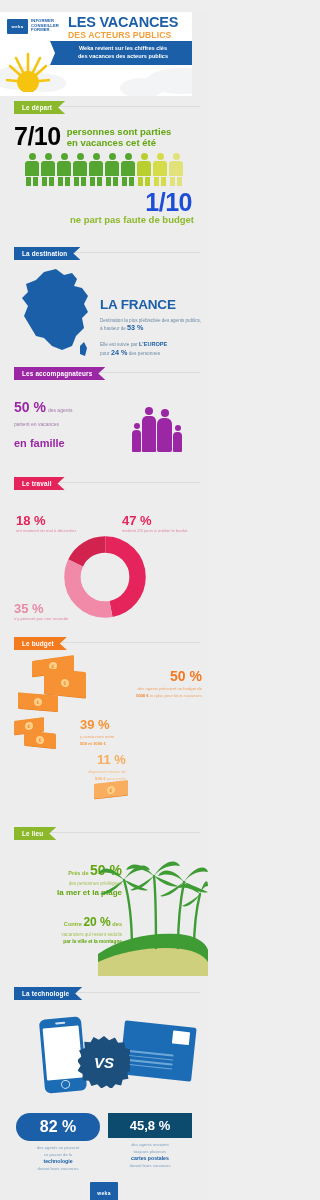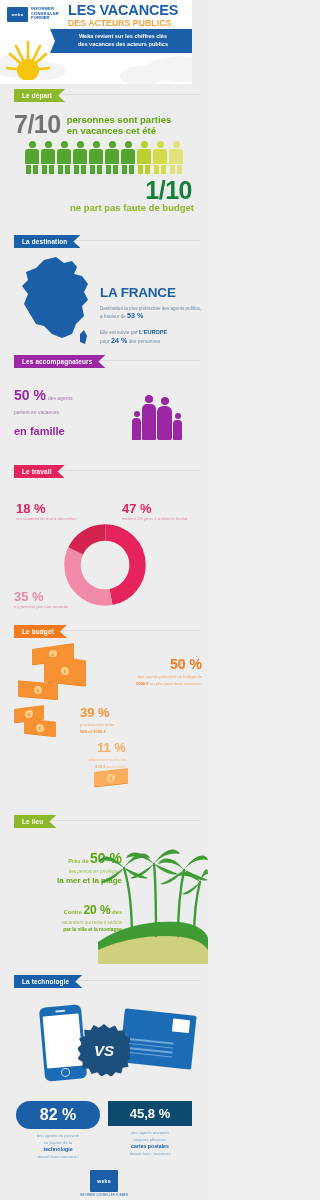--- a/index.html
+++ b/index.html
@@ -5,21 +5,21 @@
   html,body{margin:0;padding:0;}
   body{
     width:208px;height:1200px;overflow:hidden;
     background:#eeeeee;
     font-family:"Liberation Sans", sans-serif;
     position:relative;
   }
   .page{position:relative;width:208px;height:1200px;background:#ededed;}
 
   
-  .header{position:relative;width:192px;height:84px;background:#ffffff;overflow:hidden;}
+  .header{position:relative;width:192px;height:84px;background:#ffffff;overflow:hidden;margin-top:12px;}
   .hdr-cloud{position:absolute;background:#f2f4f5;border-radius:50%;}
   .c1{width:54px;height:24px;left:-8px;top:54px;}
   .c2{width:40px;height:18px;left:26px;top:62px;}
   .c3{width:70px;height:26px;left:146px;top:56px;}
   .c4{width:44px;height:20px;left:120px;top:66px;}
 
   .sun{position:absolute;left:6px;top:36px;width:44px;height:44px;}
   .sun svg{display:block;}
 
   .logo{position:absolute;left:7px;top:4px;width:52px;height:20px;display:flex;align-items:center;}
@@ -45,34 +45,34 @@
     clip-path:polygon(0 0,100% 0,calc(100% - 7px) 50%,100% 100%,0 100%);}
   .tab.green{background:#8cb82b;}
   .tab.blue{background:#1b5fa8;}
   .tab.purple{background:#9b27a5;}
   .tab.pink{background:#e5245c;}
   .tab.orange{background:#f47a20;}
 
   
   .depart{height:146px;}
   .dep-top{display:flex;align-items:flex-start;padding:10px 8px 0 14px;}
-  .big-green{font-size:25px;font-weight:700;color:#737373;line-height:25px;letter-spacing:-.5px;}
+  .big-green{font-size:25px;font-weight:700;color:#000000;line-height:25px;letter-spacing:-.5px;}
   .dep-lead{margin-left:6px;margin-top:2px;font-size:9.5px;line-height:11px;color:#61a60e;font-weight:700;}
   .people{display:flex;justify-content:center;gap:2px;margin-top:4px;padding:0 12px;}
   .person{width:14px;height:34px;position:relative;}
   .person .head{width:7px;height:7px;border-radius:50%;margin:0 auto;}
   .person .body{width:14px;height:15px;margin-top:1px;border-radius:3px 3px 0 0;}
   .person .legs{display:flex;gap:2px;justify-content:center;margin-top:1px;}
   .person .legs i{display:block;width:5px;height:9px;}
   .person.g .head,.person.g .body,.person.g .legs i{background:#55a630;}
   .person.y1 .head,.person.y1 .body,.person.y1 .legs i{background:#b8cf2e;}
   .person.y2 .head,.person.y2 .body,.person.y2 .legs i{background:#d5dc4a;}
   .person.y3 .head,.person.y3 .body,.person.y3 .legs i{background:#e2e27a;}
   .dep-bot{text-align:right;padding:2px 16px 0 0;}
-  .big-yellow{font-size:25px;font-weight:700;color:#15803d;line-height:26px;letter-spacing:-.5px;}
+  .big-yellow{font-size:25px;font-weight:700;color:#1d4ed8;line-height:26px;letter-spacing:-.5px;}
   .dep-sub{font-size:9.5px;color:#8cb82b;font-weight:700;text-align:right;padding-right:14px;margin-top:-1px;}
 
   
   .destination{height:120px;}
   .dest-body{display:flex;padding:6px 6px 0 14px;align-items:flex-end;}
   .map{width:86px;height:92px;position:relative;}
   .map svg{display:block;}
   .dest-txt{flex:1;padding-top:16px;}
   .dest-txt h3{margin:0;font-size:13.5px;color:#1b5fa8;font-weight:700;letter-spacing:-.2px;}
   .dest-p{margin:5px 0 0 0;font-size:4.6px;line-height:7px;color:#6f8ba6;}

